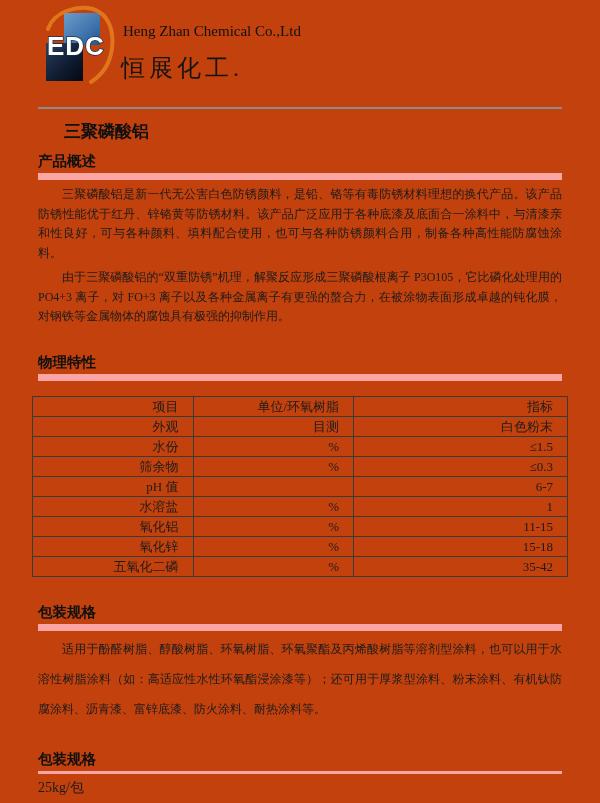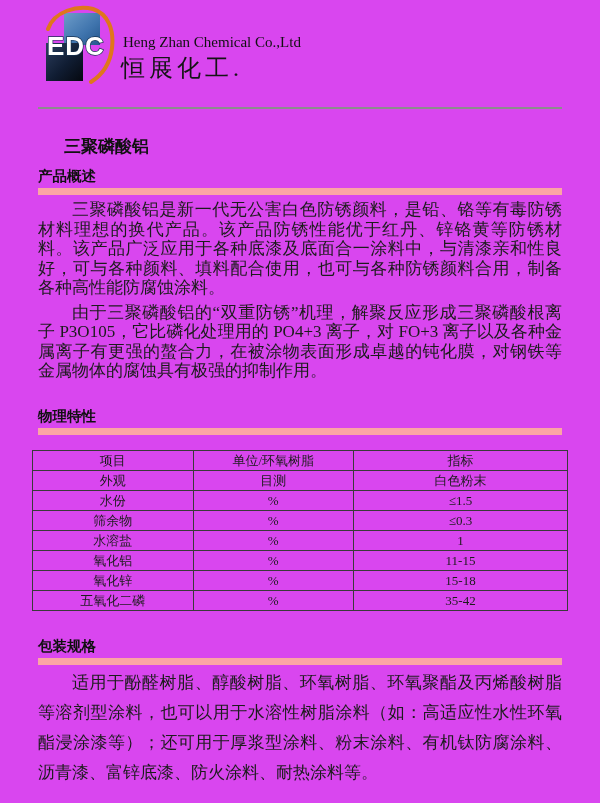--- a/index.html
+++ b/index.html
@@ -1,55 +1,55 @@
 <!DOCTYPE html>
 <html><head>
 <meta charset="utf-8">
 <style>
   html,body{margin:0;padding:0;background:#fff;}
   .page{
     position:relative;
     width:600px;height:803px;
-    background:#d946ef;
+    background:#c2410c;
     overflow:hidden;
     font-family:"Liberation Serif","DejaVu Serif",serif;
     color:#1c1c1c;
   }
   
   .header{position:relative;height:107px;}
   .logo{position:absolute;left:34px;top:5px;width:84px;height:86px;}
-  .company-en{position:absolute;left:123px;top:34px;font-size:15px;color:#111;}
+  .company-en{position:absolute;left:123px;top:23px;font-size:15px;color:#111;}
   .company-cn{position:absolute;left:121px;top:52px;font-size:24px;letter-spacing:4px;color:#141414;}
   .header-rule{margin:0 38px;border-top:2px solid #8c8c8c;height:0;}
   
-  .doc-title{margin:26px 38px 0 64px;font-size:17px;font-weight:bold;color:#101010;}
+  .doc-title{margin:11px 38px 0 64px;font-size:17px;font-weight:bold;color:#101010;}
   .section-head{
     margin:9px 38px 0;
     border-bottom:7px solid #fca5a5;
     padding-bottom:2px;
     font-size:14.5px;font-weight:bold;color:#101010;
   }
   .section-head.sp{margin-top:26px;}
   .section-head.thick{border-bottom-width:3px;}
   .body-para{
     margin:5px 38px 0;
-    font-size:17px;line-height:19.5px;
+    font-size:12px;line-height:19.5px;
     text-align:justify;text-indent:2em;color:#1c1c1c;
   }
   .body-para.app{line-height:30px;margin-top:3px;}
   
   table.props{
     margin:15px 0 0 32px;width:536px;
     border-collapse:collapse;table-layout:fixed;
     font-size:13px;color:#1c1c1c;
   }
   table.props th,table.props td{
     border:1px solid #3a3a3a;
-    font-weight:normal;text-align:center;
-    padding:0 6px;height:19px;line-height:19px;
+    font-weight:normal;text-align:right;
+    padding:0 14px;height:19px;line-height:19px;
     overflow:hidden;white-space:nowrap;
   }
   table.props col.c1{width:30%;}
   table.props col.c2{width:30%;}
   table.props col.c3{width:40%;}
   
   .pkg{margin:5px 38px 12px;font-size:14px;color:#1c1c1c;}
   .note{margin:24px 38px 0;font-size:13px;color:#1c1c1c;}
   .note strong{font-weight:bold;}
 </style>
@@ -120,20 +120,25 @@
           <td>水份</td>
           <td>%</td>
           <td>≤1.5</td>
         </tr>
         <tr>
           <td>筛余物</td>
           <td>%</td>
           <td>≤0.3</td>
         </tr>
         <tr>
+          <td>pH 值</td>
+          <td></td>
+          <td>6-7</td>
+        </tr>
+        <tr>
           <td>水溶盐</td>
           <td>%</td>
           <td>1</td>
         </tr>
         <tr>
           <td>氧化铝</td>
           <td>%</td>
           <td>11-15</td>
         </tr>
         <tr>

